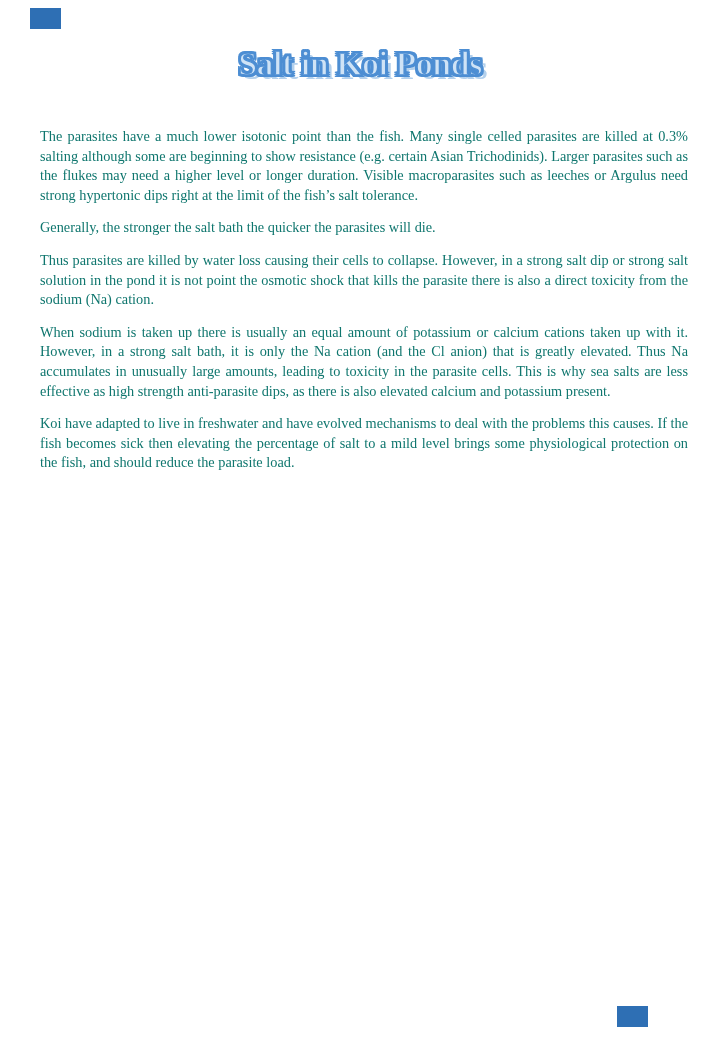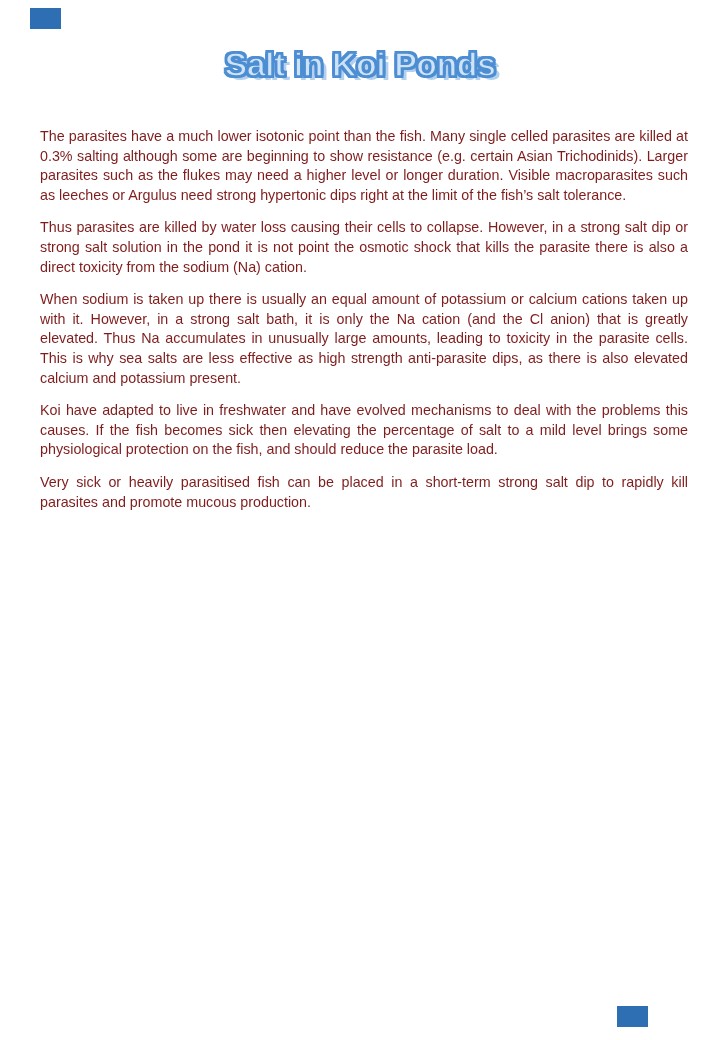--- a/index.html
+++ b/index.html
@@ -6,21 +6,21 @@
     margin: 0;
     padding: 0;
     background: #ffffff;
   }
   .page {
     position: relative;
     width: 720px;
     height: 1040px;
     background: #ffffff;
     overflow: hidden;
-    font-family: Liberation Sans, sans-serif;
+    font-family: Liberation Serif, serif;
     border-radius: 26px;
   }
   .corner-marker {
     position: absolute;
     width: 31px;
     height: 21px;
     background: #2e6fb4;
   }
   .corner-marker.top-left {
     left: 30px;
@@ -52,41 +52,41 @@
        2px -2px 0 #4d8ed3,
        2px  0   0 #4d8ed3,
        2px  2px 0 #4d8ed3,
        5px  4px 0 #b3d0ec;
   }
   .doc-body {
     position: absolute;
     left: 40px;
     top: 127px;
     width: 648px;
-    color: #7f1d1d;
+    color: #0f766e;
     font-size: 14.3px;
     line-height: 19.6px;
   }
   .doc-body p {
     margin: 0 0 13px 0;
     text-align: justify;
   }
 </style>
 </head>
 <body>
 
 <div class="page">
 
   <div class="corner-marker top-left"></div>
 
   <h1 class="doc-title">Salt in Koi Ponds</h1>
 
   <div class="doc-body">
     <p>The parasites have a much lower isotonic point than the fish. Many single celled parasites are killed at 0.3% salting although some are beginning to show resistance (e.g. certain Asian Trichodinids). Larger parasites such as the flukes may need a higher level or longer duration. Visible macroparasites such as leeches or Argulus need strong hypertonic dips right at the limit of the fish’s salt tolerance.</p>
+    <p>Generally, the stronger the salt bath the quicker the parasites will die.</p>
     <p>Thus parasites are killed by water loss causing their cells to collapse. However, in a strong salt dip or strong salt solution in the pond it is not point the osmotic shock that kills the parasite there is also a direct toxicity from the sodium (Na) cation.</p>
     <p>When sodium is taken up there is usually an equal amount of potassium or calcium cations taken up with it. However, in a strong salt bath, it is only the Na cation (and the Cl anion) that is greatly elevated. Thus Na accumulates in unusually large amounts, leading to toxicity in the parasite cells. This is why sea salts are less effective as high strength anti-parasite dips, as there is also elevated calcium and potassium present.</p>
     <p>Koi have adapted to live in freshwater and have evolved mechanisms to deal with the problems this causes. If the fish becomes sick then elevating the percentage of salt to a mild level brings some physiological protection on the fish, and should reduce the parasite load.</p>
-    <p>Very sick or heavily parasitised fish can be placed in a short-term strong salt dip to rapidly kill parasites and promote mucous production.</p>
   </div>
 
   <div class="corner-marker bottom-right"></div>
 
 </div>
 
 </body></html>

